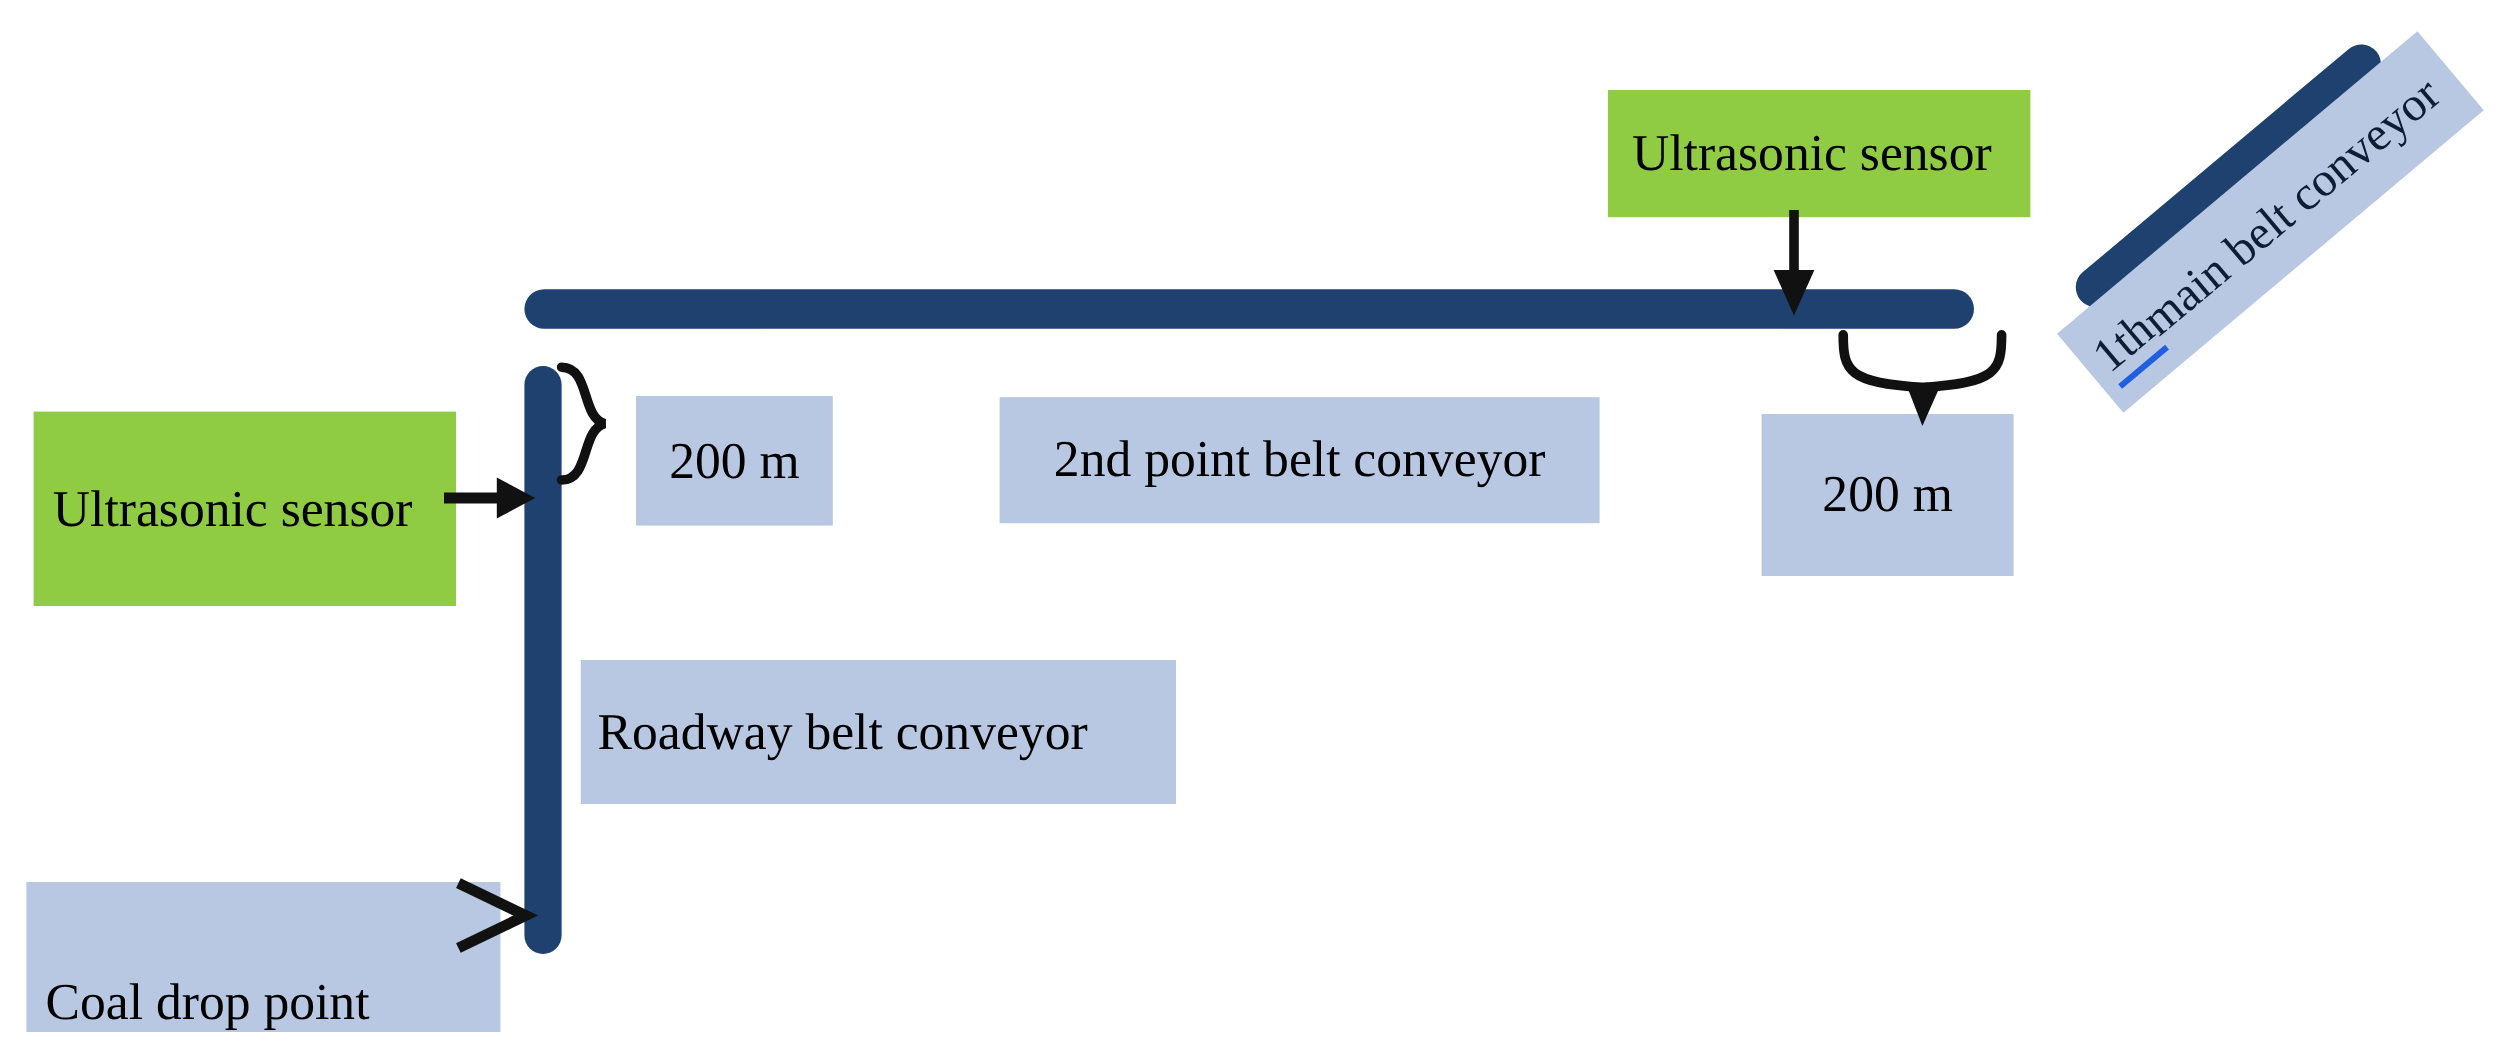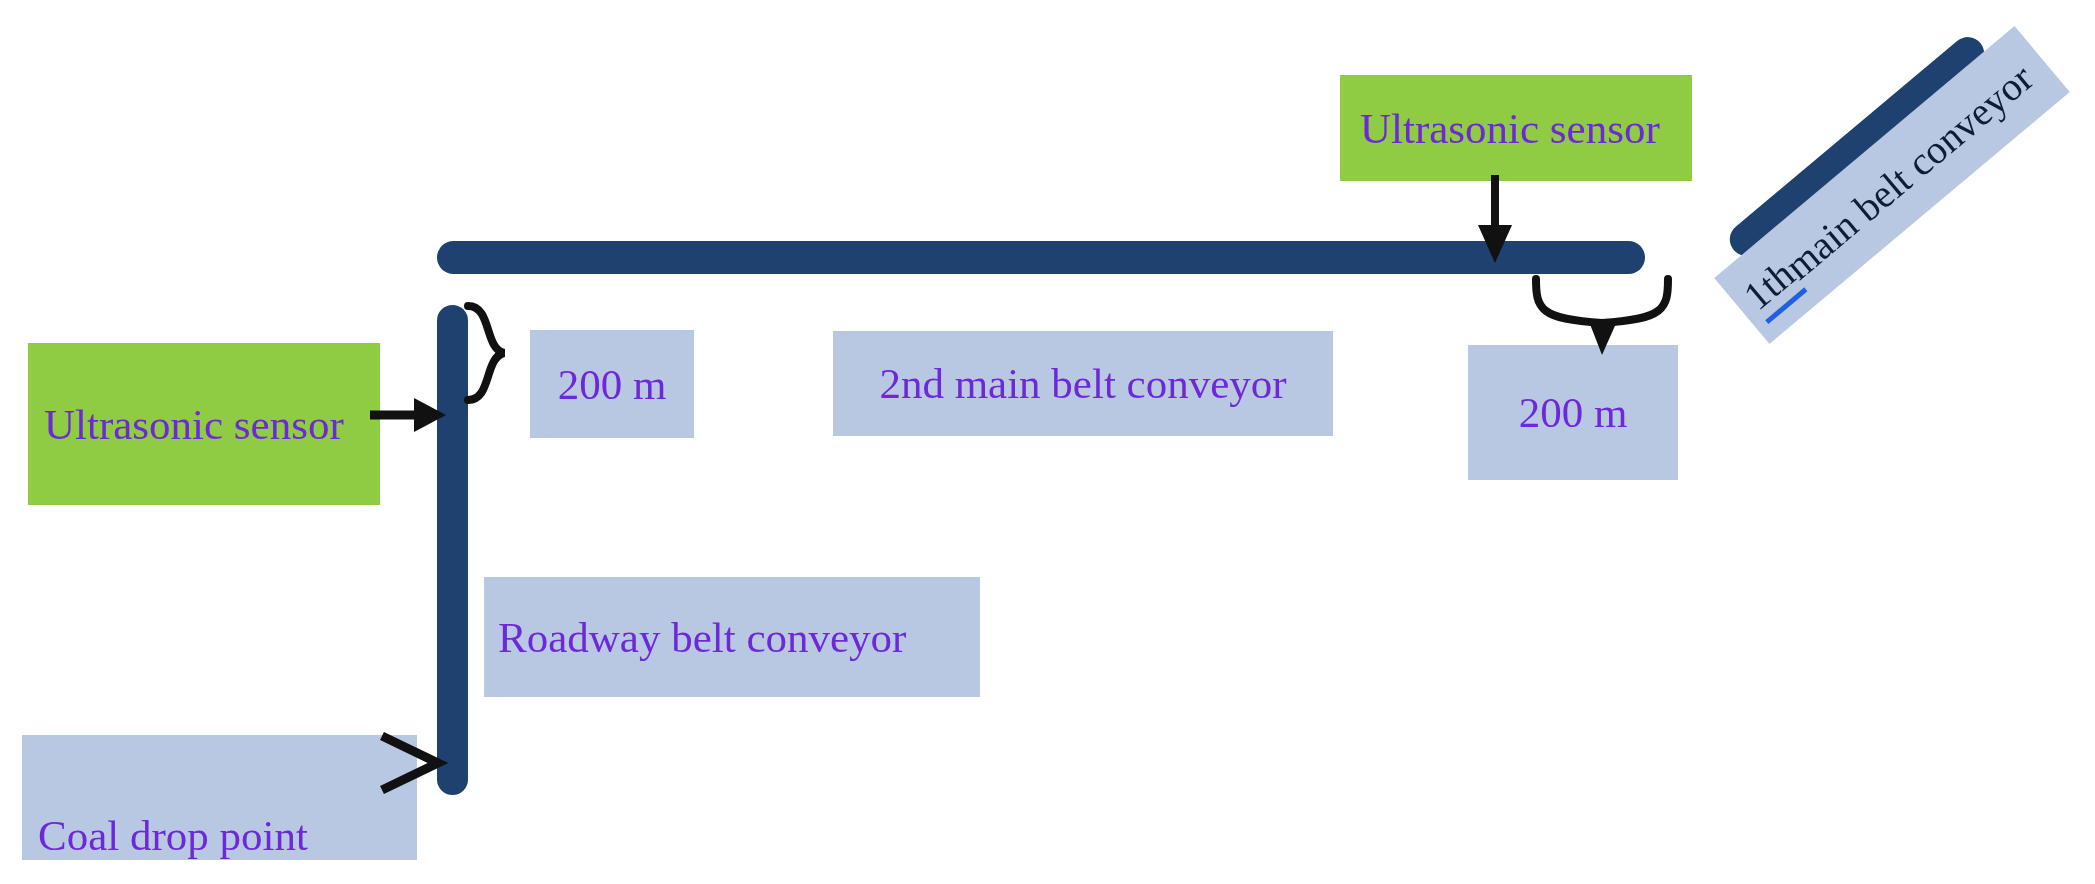--- a/index.html
+++ b/index.html
@@ -15,21 +15,21 @@
     overflow: hidden;
     font-family: "Liberation Serif", "DejaVu Serif", serif;
   }
 
   
   .label-box {
     position: absolute;
     display: flex;
     align-items: center;
     box-sizing: border-box;
-    color: #6d28d9;
+    color: #000000;
     white-space: nowrap;
   }
   .label-box.green {
     background: #8FCB43;
   }
   .label-box.blue {
     background: #B9C8E2;
   }
 
   .lbl-ultrasonic-left {
@@ -54,21 +54,20 @@
   }
   .lbl-2nd-main {
     left: 833px; top: 331px; width: 500px; height: 105px;
     justify-content: center;
     font-size: 43px;
   }
   .lbl-roadway {
     left: 484px; top: 550px; width: 496px; height: 120px;
     padding-left: 14px;
     font-size: 43px;
-    margin-top: 27px;
   }
   .lbl-coal-drop {
     left: 22px; top: 735px; width: 395px; height: 125px;
     padding-left: 16px;
     font-size: 43px;
     align-items: flex-end;
   }
 
   
   .belt {
@@ -156,21 +155,21 @@
 
   <div class="label-box green lbl-ultrasonic-right">
     <span>Ultrasonic sensor</span>
   </div>
 
   <div class="label-box blue lbl-200m-left">
     <span>200 m</span>
   </div>
 
   <div class="label-box blue lbl-2nd-main">
-    <span>2nd main belt conveyor</span>
+    <span>2nd point belt conveyor</span>
   </div>
 
   <div class="label-box blue lbl-200m-right">
     <span>200 m</span>
   </div>
 
   <div class="label-box blue lbl-roadway">
     <span>Roadway belt conveyor</span>
   </div>
 

